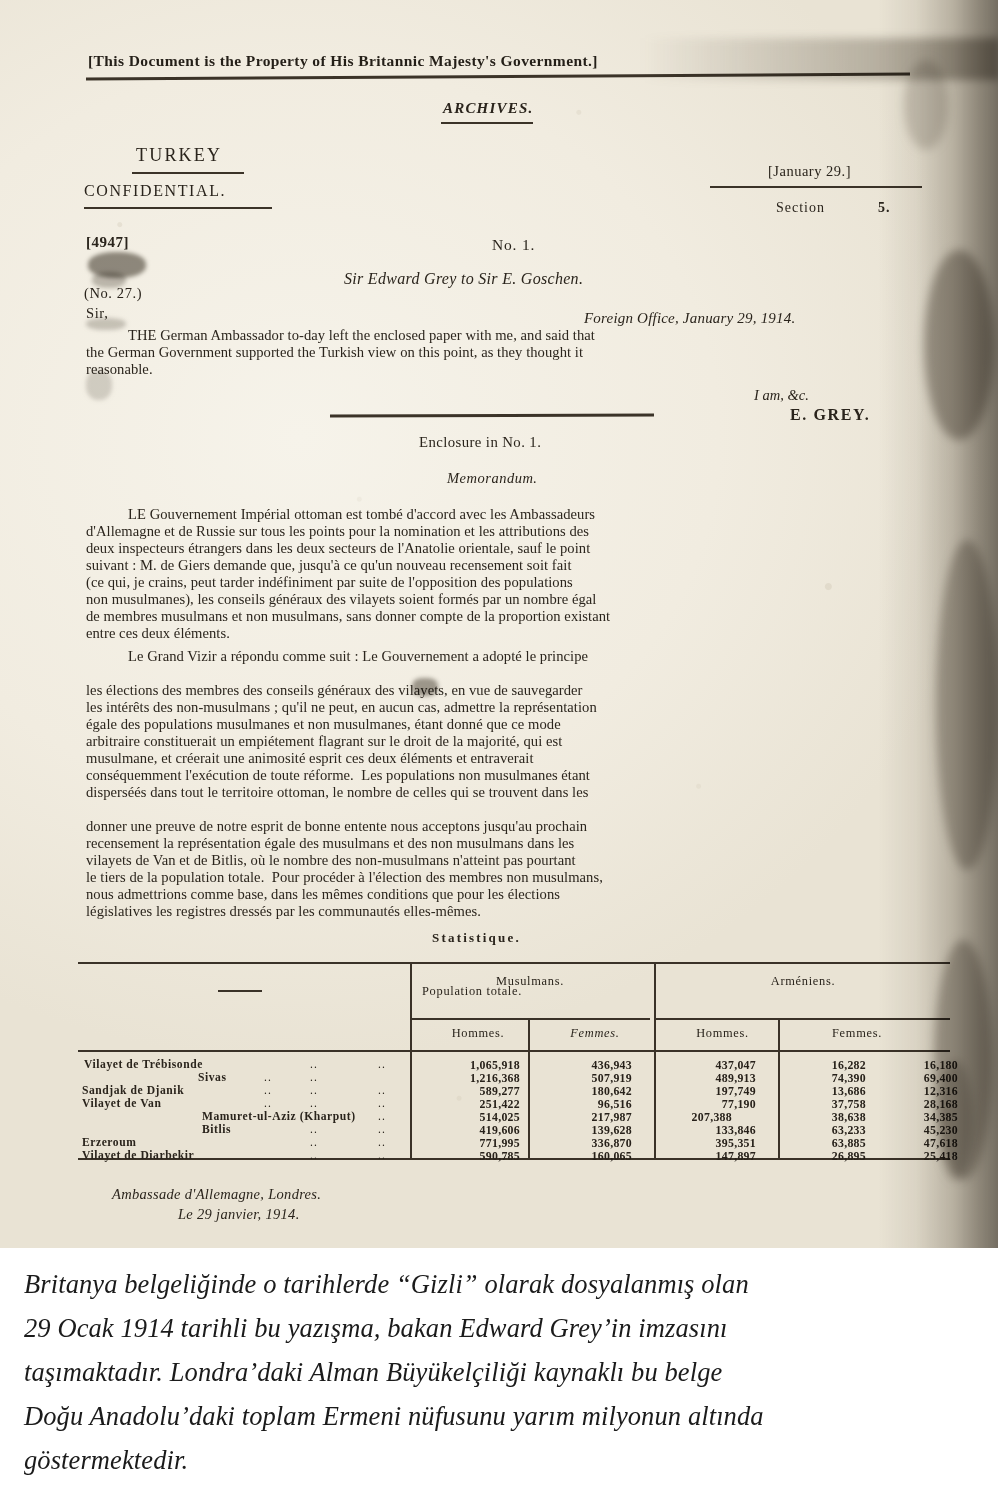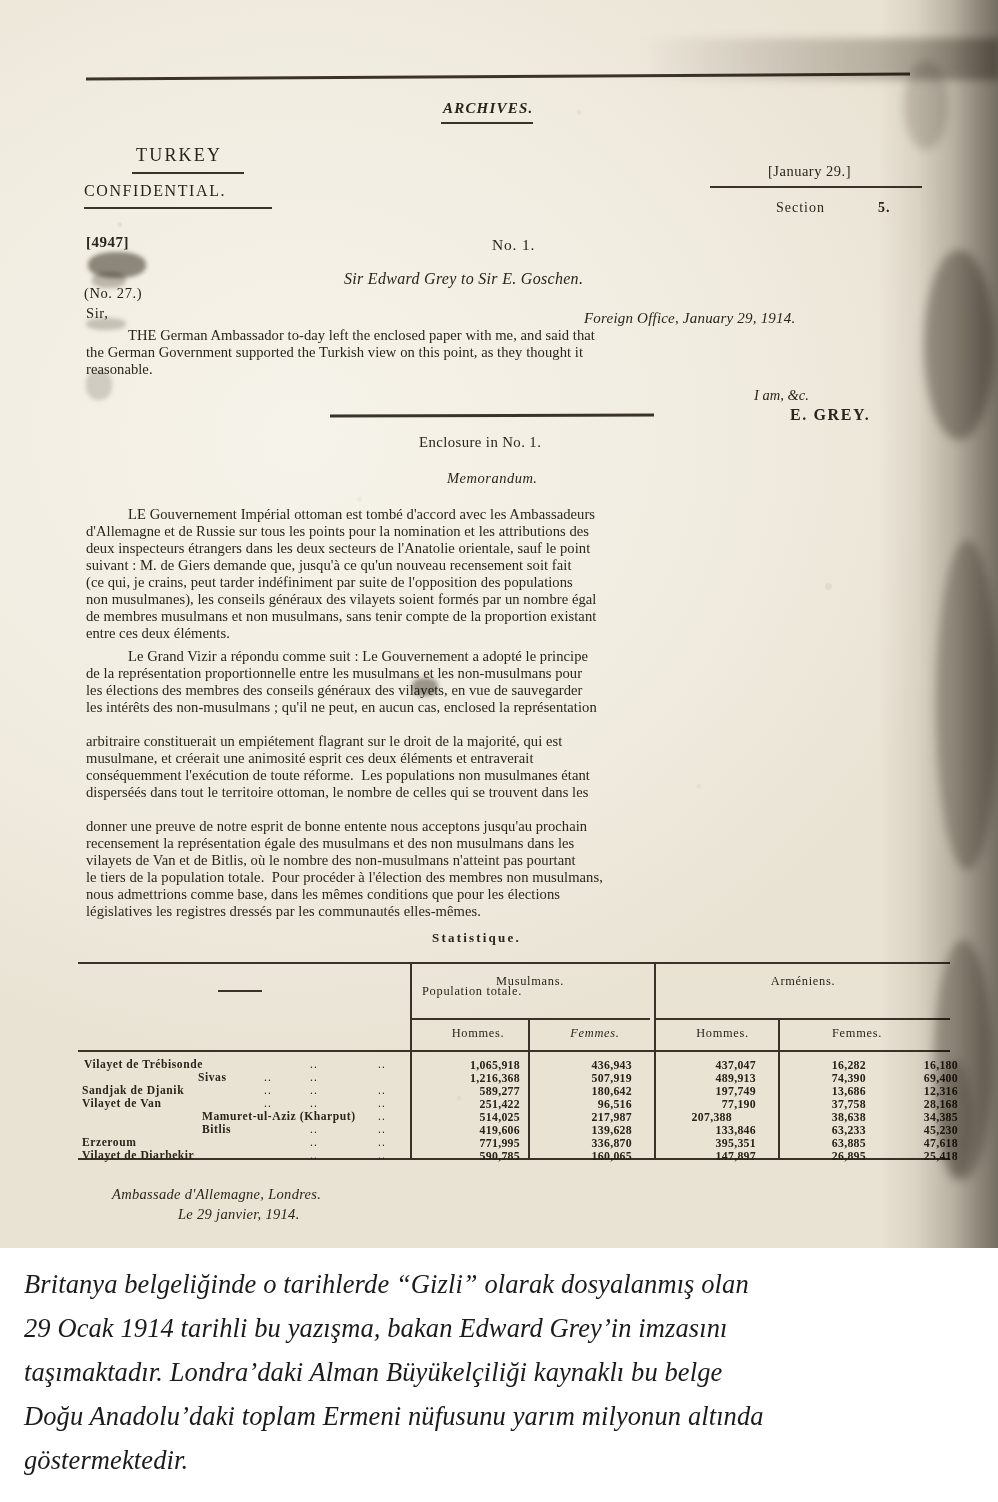--- a/index.html
+++ b/index.html
@@ -203,20 +203,21 @@
   .caption div { white-space: pre; }
 </style>
 </head>
 <body>
 
 <div class="scan">
   <div class="grain"></div>
 
   <div class="doc">
 
+    <div class="t hdr-line" style="left:88px; top:52px;">[This Document is the Property of His Britannic Majesty's Government.]</div>
     <div class="rule" style="left:86px; top:75px; width:824px; height:3px; transform:rotate(-0.35deg);"></div>
 
     <div class="t archives" style="left:443px; top:100px;">ARCHIVES.</div>
     <div class="rule" style="left:441px; top:122px; width:92px;"></div>
 
     <div class="t turkey" style="left:136px; top:145px;">TURKEY</div>
     <div class="rule" style="left:132px; top:172px; width:112px;"></div>
 
     <div class="t confidential" style="left:84px; top:182px;">CONFIDENTIAL.</div>
     <div class="rule" style="left:84px; top:207px; width:188px;"></div>
@@ -246,27 +247,27 @@
 
     <div class="t encl" style="left:419px; top:434px;">Enclosure in No. 1.</div>
     <div class="t memo" style="left:447px; top:470px;">Memorandum.</div>
 
     <div class="t bodyline" style="left:128px; top:506px;">LE Gouvernement Impérial ottoman est tombé d'accord avec les Ambassadeurs</div>
     <div class="t bodyline" style="left:86px;  top:523px;">d'Allemagne et de Russie sur tous les points pour la nomination et les attributions des</div>
     <div class="t bodyline" style="left:86px;  top:540px;">deux inspecteurs étrangers dans les deux secteurs de l'Anatolie orientale, sauf le point</div>
     <div class="t bodyline" style="left:86px;  top:557px;">suivant : M. de Giers demande que, jusqu'à ce qu'un nouveau recensement soit fait</div>
     <div class="t bodyline" style="left:86px;  top:574px;">(ce qui, je crains, peut tarder indéfiniment par suite de l'opposition des populations</div>
     <div class="t bodyline" style="left:86px;  top:591px;">non musulmanes), les conseils généraux des vilayets soient formés par un nombre égal</div>
-    <div class="t bodyline" style="left:86px;  top:608px;">de membres musulmans et non musulmans, sans tenir compte de la proportion existant</div>
+    <div class="t bodyline" style="left:86px;  top:608px;">de membres musulmans et non musulmans, sans donner compte de la proportion existant</div>
     <div class="t bodyline" style="left:86px;  top:625px;">entre ces deux éléments.</div>
 
     <div class="t bodyline" style="left:128px; top:648px;">Le Grand Vizir a répondu comme suit : Le Gouvernement a adopté le principe</div>
-    <div class="t bodyline" style="left:86px;  top:665px;">de la représentation proportionnelle entre les musulmans et les non-musulmans pour</div>
     <div class="t bodyline" style="left:86px;  top:682px;">les élections des membres des conseils généraux des vilayets, en vue de sauvegarder</div>
-    <div class="t bodyline" style="left:86px;  top:699px;">les intérêts des non-musulmans ; qu'il ne peut, en aucun cas, enclosed la représentation</div>
+    <div class="t bodyline" style="left:86px;  top:699px;">les intérêts des non-musulmans ; qu'il ne peut, en aucun cas, admettre la représentation</div>
+    <div class="t bodyline" style="left:86px;  top:716px;">égale des populations musulmanes et non musulmanes, étant donné que ce mode</div>
     <div class="t bodyline" style="left:86px;  top:733px;">arbitraire constituerait un empiétement flagrant sur le droit de la majorité, qui est</div>
     <div class="t bodyline" style="left:86px;  top:750px;">musulmane, et créerait une animosité esprit ces deux éléments et entraverait</div>
     <div class="t bodyline" style="left:86px;  top:767px;">conséquemment l'exécution de toute réforme.  Les populations non musulmanes étant</div>
     <div class="t bodyline" style="left:86px;  top:784px;">disperséés dans tout le territoire ottoman, le nombre de celles qui se trouvent dans les</div>
     <div class="t bodyline" style="left:86px;  top:818px;">donner une preuve de notre esprit de bonne entente nous acceptons jusqu'au prochain</div>
     <div class="t bodyline" style="left:86px;  top:835px;">recensement la représentation égale des musulmans et des non musulmans dans les</div>
     <div class="t bodyline" style="left:86px;  top:852px;">vilayets de Van et de Bitlis, où le nombre des non-musulmans n'atteint pas pourtant</div>
     <div class="t bodyline" style="left:86px;  top:869px;">le tiers de la population totale.  Pour procéder à l'élection des membres non musulmans,</div>
     <div class="t bodyline" style="left:86px;  top:886px;">nous admettrions comme base, dans les mêmes conditions que pour les élections</div>
     <div class="t bodyline" style="left:86px;  top:903px;">législatives les registres dressés par les communautés elles-mêmes.</div>

